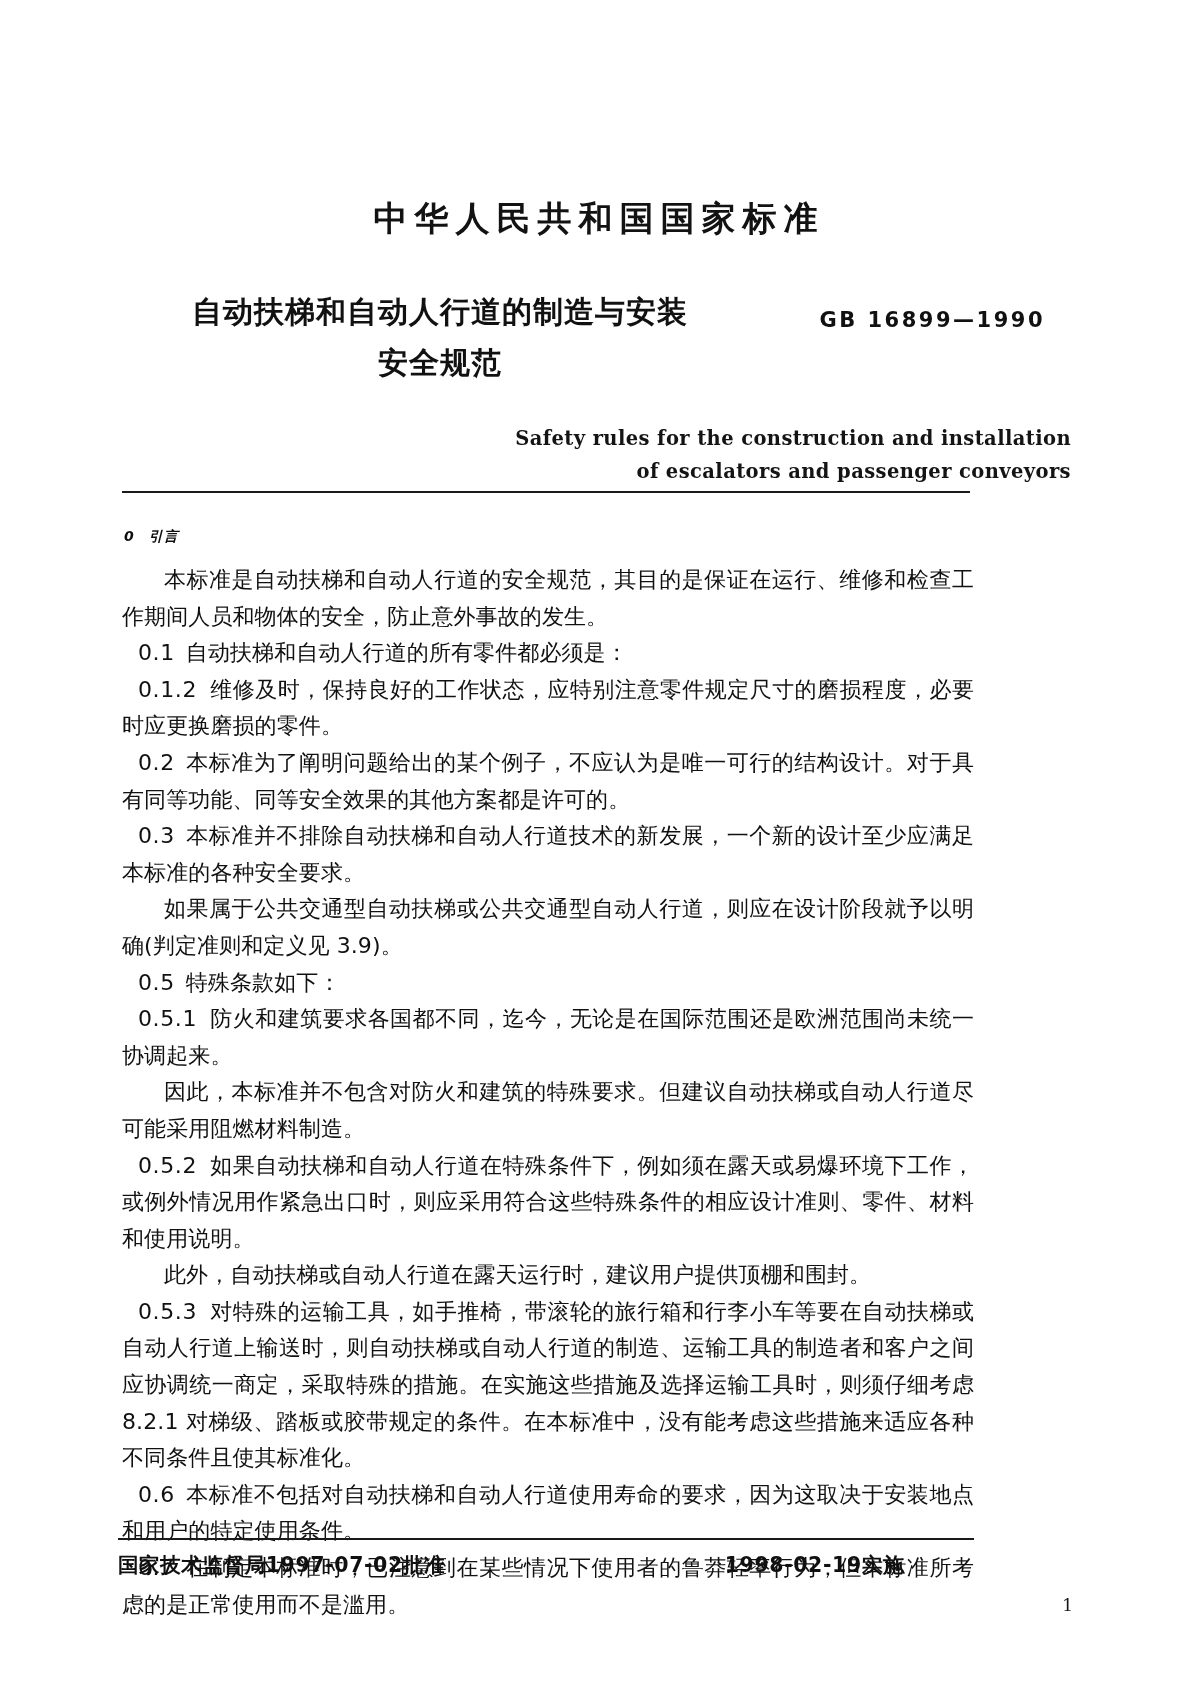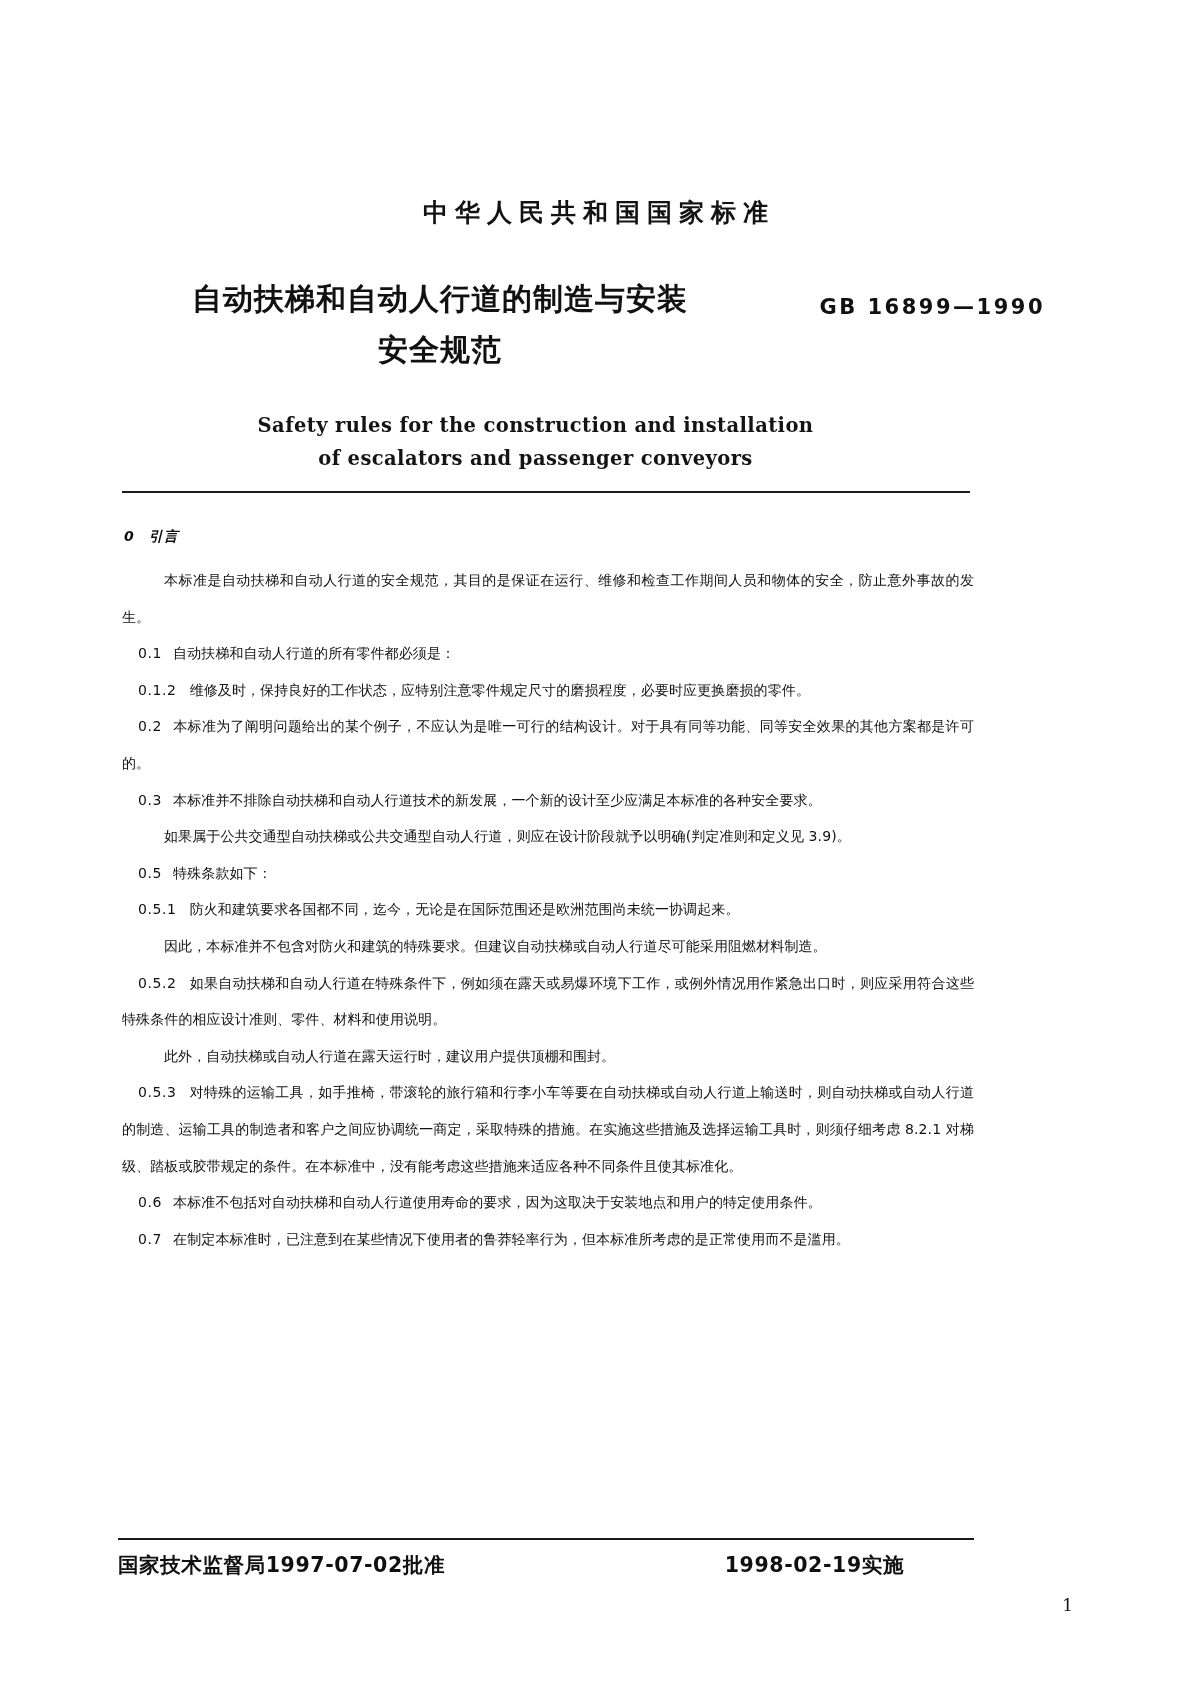--- a/index.html
+++ b/index.html
@@ -26,21 +26,21 @@
   .masthead {
     position: absolute;
     left: 0;
     top: 196px;
     width: 1191px;
   }
   .national-standard {
     text-align: center;
     font-family: "DejaVu Sans", "Liberation Sans", sans-serif;
     font-weight: bold;
-    font-size: 25px;
+    font-size: 34px;
     letter-spacing: 7px;
     padding-left: 7px;
     color: #121212;
     transform: scaleX(1.0);
   }
   .title-block {
     position: relative;
     margin-top: 44px;
     height: 110px;
   }
@@ -62,21 +62,21 @@
     top: 22px;
     font-family: "DejaVu Sans", "Liberation Sans", sans-serif;
     font-size: 21px;
     font-weight: bold;
     letter-spacing: 2.5px;
     color: #111111;
     white-space: nowrap;
   }
   .eng-title {
     margin-top: 26px;
-    text-align: center;
+    text-align: right;
     padding-right: 120px;
   }
   .eng-line {
     font-family: "DejaVu Serif", "Liberation Serif", serif;
     font-weight: bold;
     font-size: 19.5px;
     line-height: 33px;
     letter-spacing: 0.4px;
     color: #141414;
   }
@@ -112,21 +112,21 @@
     letter-spacing: 1px;
     margin: 0 0 16px 2px;
     color: #0f0f0f;
     font-style: italic;
   }
   .sec-heading .num {
     margin-right: 14px;
   }
   p.para {
     margin: 0;
-    font-size: 14px;
+    font-size: 22px;
     line-height: 36.6px;
     text-align: justify;
     text-justify: inter-character;
     letter-spacing: 0.1px;
     color: #111111;
     word-break: break-all;
   }
   p.para.indent {
     text-indent: 42px;
   }

